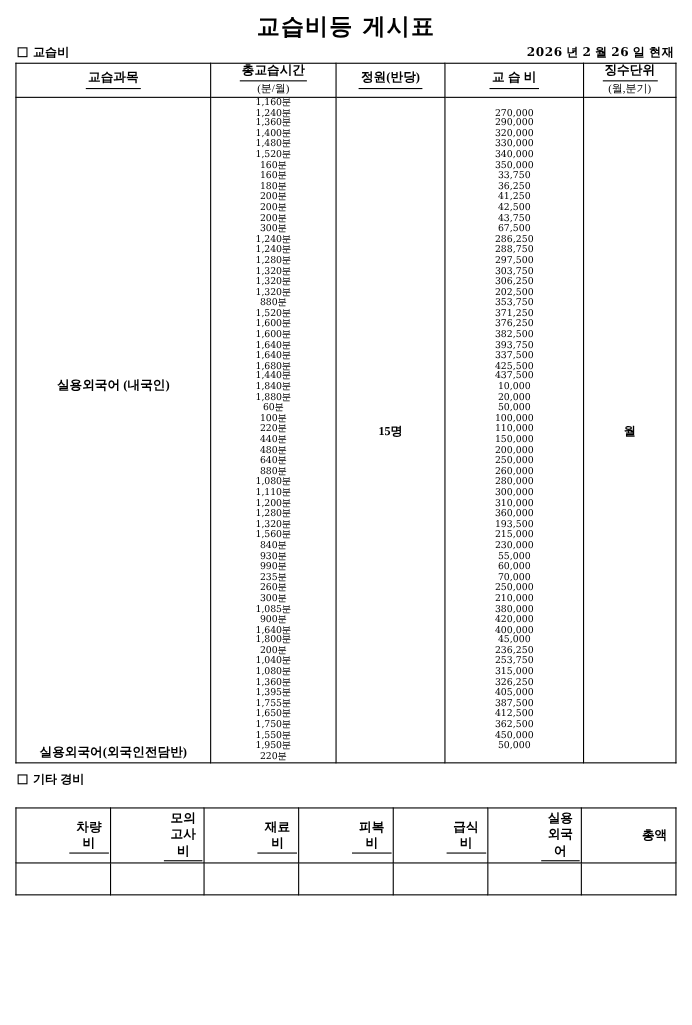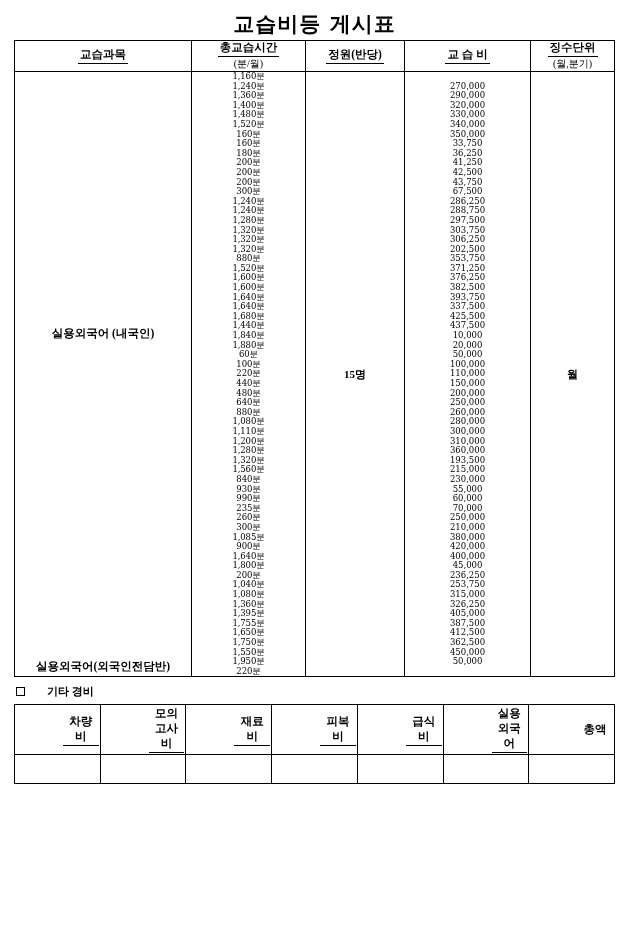--- a/index.html
+++ b/index.html
@@ -143,25 +143,25 @@
     letter-spacing: -0.1px;
   }
   .center-mid {
     font-size: 11px;
     font-weight: bold;
   }
 
   .etc-label-row {
     display: flex;
     align-items: center;
-    gap: 22px;
+    gap: 5px;
     font-size: 11px;
     font-weight: bold;
     margin-top: 7px;
-    margin-bottom: 5px;
+    margin-bottom: 18px;
     padding-left: 2px;
   }
   table.etc-table {
     width: 100%;
     border-collapse: collapse;
     table-layout: fixed;
   }
   table.etc-table th,
   table.etc-table td {
     border: 1px solid #000;
@@ -188,20 +188,35 @@
   }
 </style>
 </head>
 <body>
 
 <div class="page">
 
   <div class="doc-title">교습비등 게시표</div>
 
 
+  <div class="meta-row">
+    <div class="meta-left">
+      <span class="checkbox-glyph"></span>
+      <span>교습비</span>
+    </div>
+    <div class="meta-right">
+      <span class="num">2026</span>
+      <span>년</span>
+      <span class="num">2</span>
+      <span>월</span>
+      <span class="num">26</span>
+      <span>일</span>
+      <span>현재</span>
+    </div>
+  </div>
 
   <table class="main-table">
     <colgroup>
       <col class="col-subject">
       <col class="col-hours">
       <col class="col-cap">
       <col class="col-fee">
       <col class="col-unit">
     </colgroup>
     <thead>

